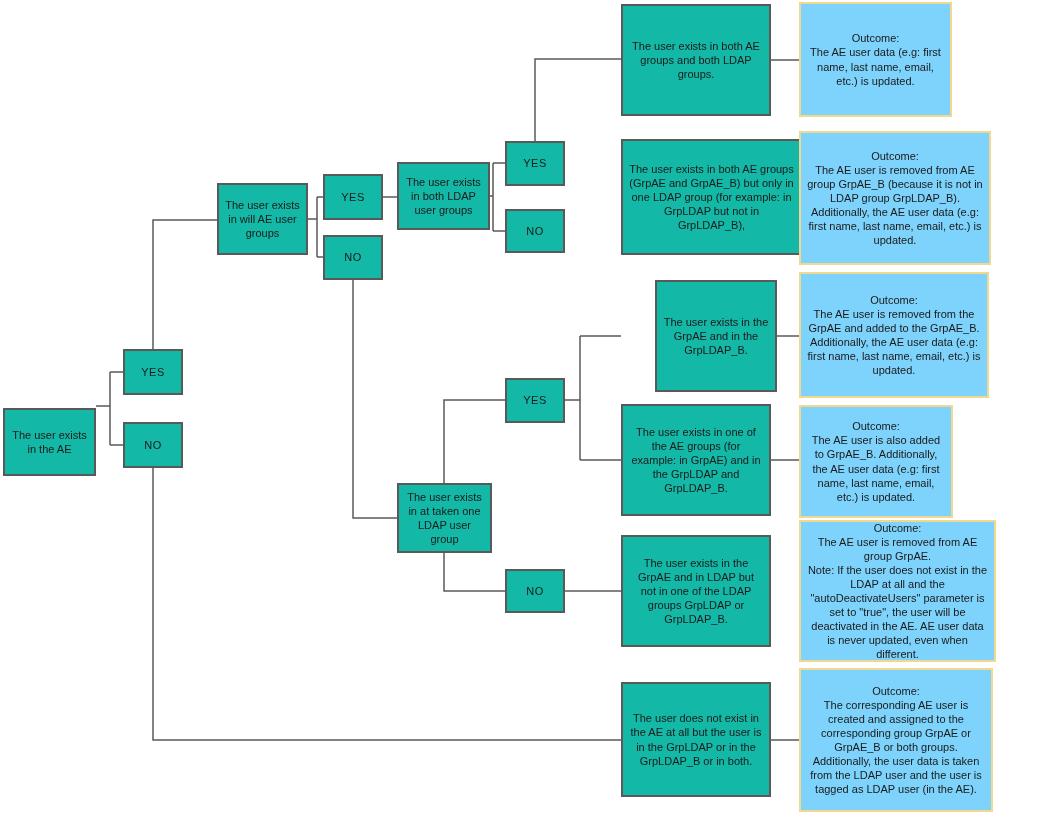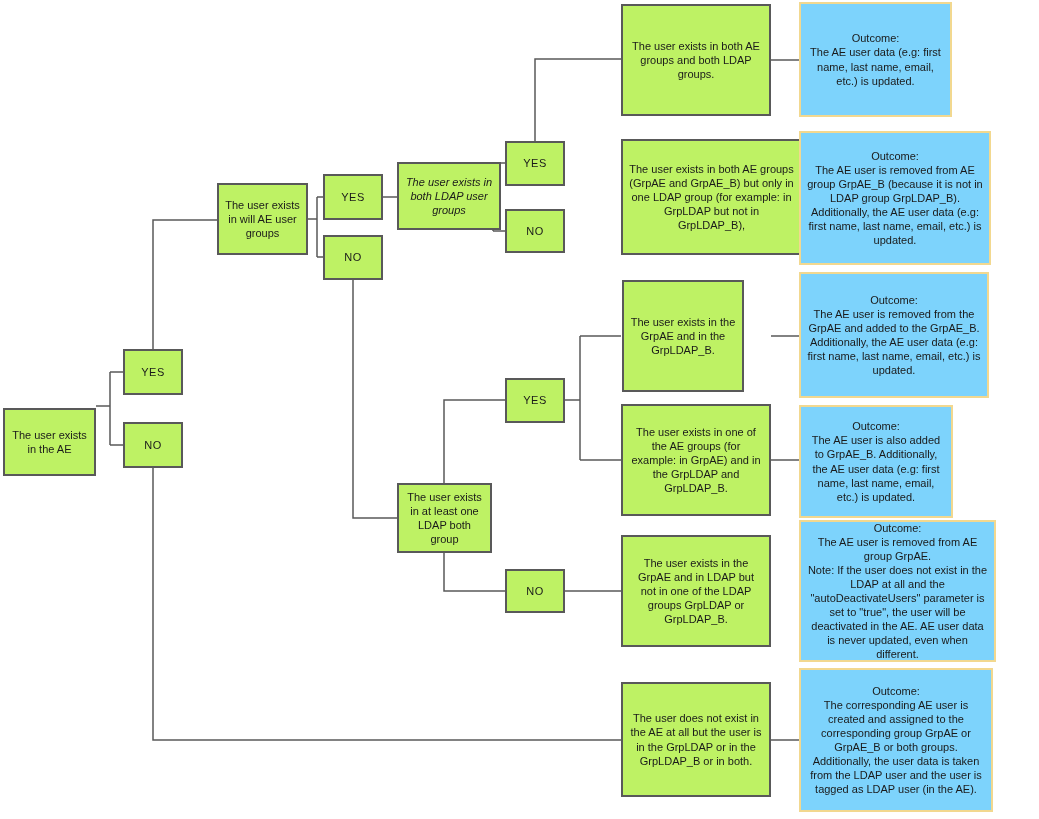--- a/index.html
+++ b/index.html
@@ -13,21 +13,21 @@
   }
   #wires {
     position: absolute;
     left: 0; top: 0;
     width: 1039px; height: 819px;
     z-index: 0;
   }
   .box {
     position: absolute;
     box-sizing: border-box;
-    background: #bef264;
+    background: #14b8a6;
     display: flex;
     align-items: center;
     justify-content: center;
     text-align: center;
     font-size: 11px;
     line-height: 1.28;
     padding: 3px 6px;
     z-index: 1;
     white-space: pre-line;
   }
@@ -64,33 +64,33 @@
   <div class="box node" style="left:3px; top:372px; width:93px; height:68px;margin-top:36px;">The user exists in the AE</div>
 
   <div class="box label" style="left:123px; top:349px; width:60px; height:46px;">YES</div>
   <div class="box label" style="left:123px; top:422px; width:60px; height:46px;">NO</div>
 
   <div class="box node" style="left:217px; top:183px; width:91px; height:72px;">The user exists in will AE user groups</div>
 
   <div class="box label" style="left:323px; top:174px; width:60px; height:46px;">YES</div>
   <div class="box label" style="left:323px; top:235px; width:60px; height:45px;">NO</div>
 
-  <div class="box node" style="left:397px; top:162px; width:104px; height:68px;font-style:italic;">The user exists in both LDAP user groups</div>
+  <div class="box node" style="left:397px; top:162px; width:93px; height:68px;">The user exists in both LDAP user groups</div>
 
   <div class="box label" style="left:505px; top:141px; width:60px; height:45px;">YES</div>
   <div class="box label" style="left:505px; top:209px; width:60px; height:44px;">NO</div>
 
-  <div class="box node" style="left:397px; top:483px; width:95px; height:70px;">The user exists in at least one LDAP both group</div>
+  <div class="box node" style="left:397px; top:483px; width:95px; height:70px;">The user exists in at taken one LDAP user group</div>
 
   <div class="box label" style="left:505px; top:378px; width:60px; height:45px;">YES</div>
   <div class="box label" style="left:505px; top:569px; width:60px; height:44px;">NO</div>
 
   <div class="box node" style="left:621px; top:4px; width:150px; height:112px;">The user exists in both AE groups and both LDAP groups.</div>
   <div class="box node" style="left:621px; top:139px; width:181px; height:116px;">The user exists in both AE groups (GrpAE and GrpAE_B) but only in one LDAP group (for example: in GrpLDAP but not in GrpLDAP_B),</div>
-  <div class="box node" style="left:622px; top:280px; width:122px; height:112px;text-align:center;">The user exists in the GrpAE and in the GrpLDAP_B.</div>
+  <div class="box node" style="left:655px; top:280px; width:122px; height:112px;text-align:center;">The user exists in the GrpAE and in the GrpLDAP_B.</div>
   <div class="box node" style="left:621px; top:404px; width:150px; height:112px;">The user exists in one of the AE groups (for example: in GrpAE) and in the GrpLDAP and GrpLDAP_B.</div>
   <div class="box node" style="left:621px; top:535px; width:150px; height:112px;">The user exists in the GrpAE and in LDAP but not in one of the LDAP groups GrpLDAP or GrpLDAP_B.</div>
   <div class="box node" style="left:621px; top:682px; width:150px; height:115px;">The user does not exist in the AE at all but the user is in the GrpLDAP or in the GrpLDAP_B or in both.</div>
 
   <div class="box outcome" style="left:799px; top:2px; width:153px; height:115px;">Outcome:
 The AE user data (e.g: first name, last name, email, etc.) is updated.</div>
   <div class="box outcome" style="left:799px; top:131px; width:192px; height:134px;">Outcome:
 The AE user is removed from AE group GrpAE_B (because it is not in LDAP group GrpLDAP_B). Additionally, the AE user data (e.g: first name, last name, email, etc.) is updated.</div>
   <div class="box outcome" style="left:799px; top:272px; width:190px; height:126px;">Outcome:
 The AE user is removed from the GrpAE and added to the GrpAE_B. Additionally, the AE user data (e.g: first name, last name, email, etc.) is updated.</div>

